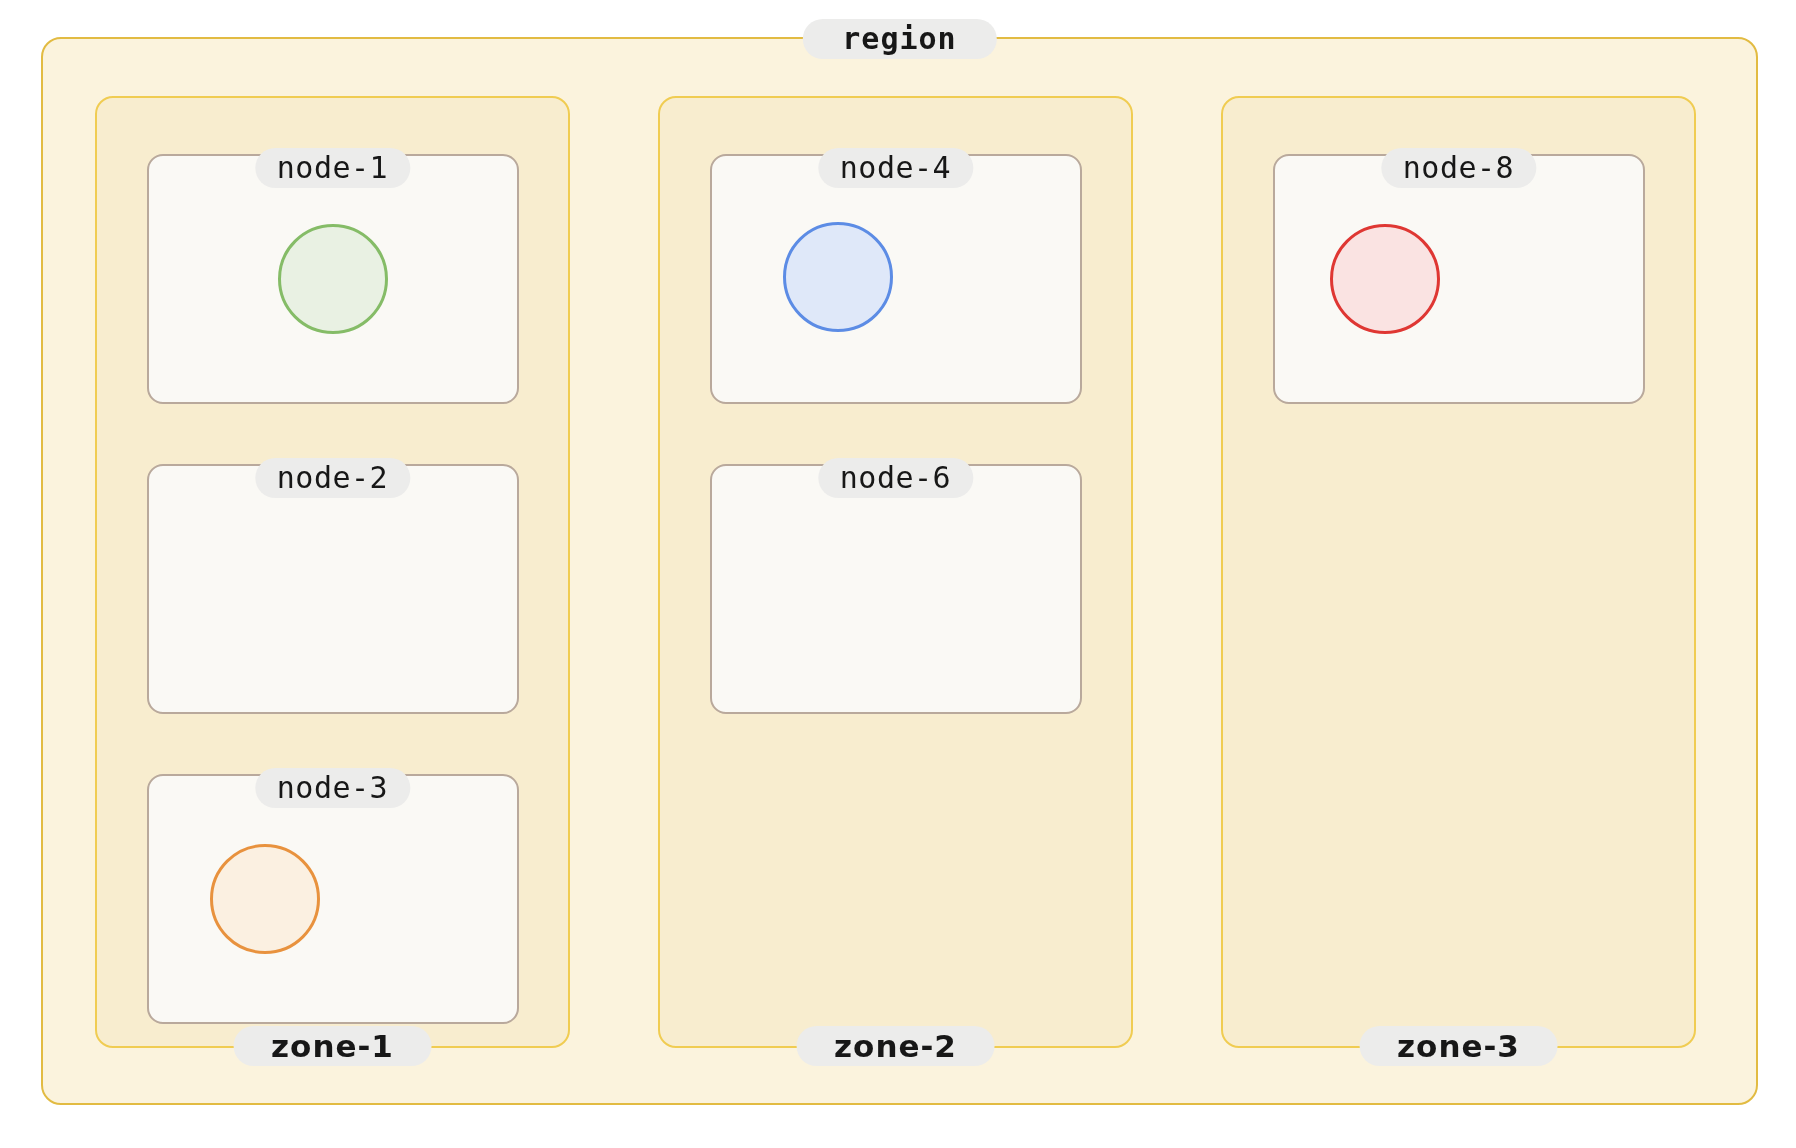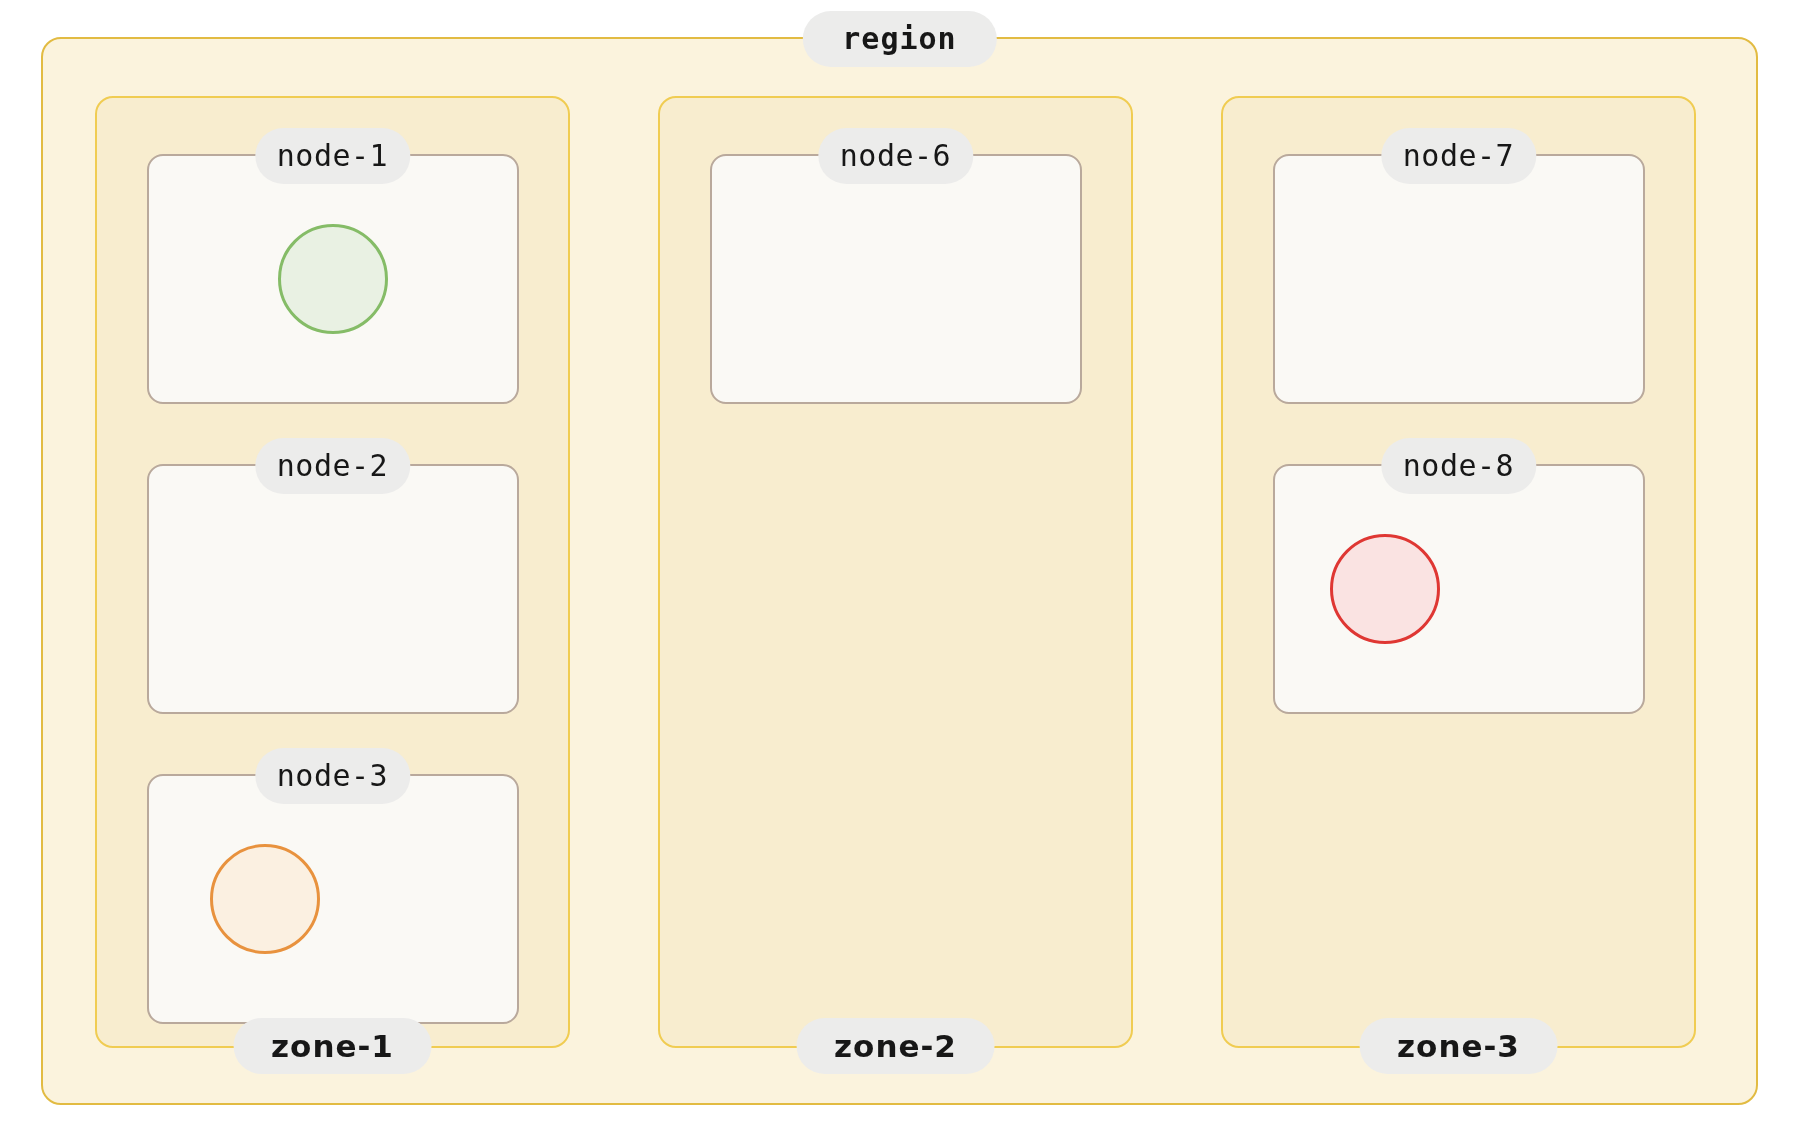--- a/index.html
+++ b/index.html
@@ -44,32 +44,32 @@
     flex: none;
     width: 372px; height: 250px;
     background: #FAF9F5;
     border: 2.5px solid #B9A99C;
     border-radius: 16px;
     box-sizing: border-box;
   }
   .pill {
     position: absolute;
     left: 50%;
-    height: 56px;
+    height: 40px;
     background: #ECECEB;
     border-radius: 999px;
     display: flex;
     align-items: center;
     justify-content: center;
     white-space: nowrap;
     color: #171717;
     z-index: 3;
   }
   .node-pill {
-    top: 0;
+    top: 12px;
     transform: translate(-50%, -50%);
     padding: 0 22px;
     font: 400 30px/40px "DejaVu Sans Mono", monospace;
     letter-spacing: 0.5px;
   }
   .zone-pill {
     bottom: 0;
     transform: translate(-50%, 50%);
     padding: 0 38px;
     font: 700 31px/40px "DejaVu Sans", sans-serif;
@@ -113,31 +113,31 @@
         </div>
         <div class="node">
           <div class="pill node-pill">node-3</div>
           <div class="pod" style="background: rgb(251, 240, 225); border-color: rgb(232, 146, 62); left: calc(50% - 68px); top: calc(50% + 0px);"></div>
         </div>
       </div>
 
       <div class="zone">
         <div class="pill zone-pill">zone-2</div>
         <div class="node">
+          <div class="pill node-pill">node-4</div>
+          <div class="pod" style="background: rgb(223, 232, 249); border-color: rgb(92, 140, 229); left: calc(50% - 58px); top: calc(50% - 2px);"></div>
+        </div>
+        <div class="node">
           <div class="pill node-pill">node-6</div>
 
         </div>
       </div>
 
       <div class="zone">
         <div class="pill zone-pill">zone-3</div>
-        <div class="node">
-          <div class="pill node-pill">node-7</div>
-
-        </div>
         <div class="node">
           <div class="pill node-pill">node-8</div>
           <div class="pod" style="background: rgb(250, 227, 226); border-color: rgb(223, 55, 51); left: calc(50% - 74px); top: calc(50% + 0px);"></div>
         </div>
       </div>
 
     </div>
   </div>
 </div>
 

